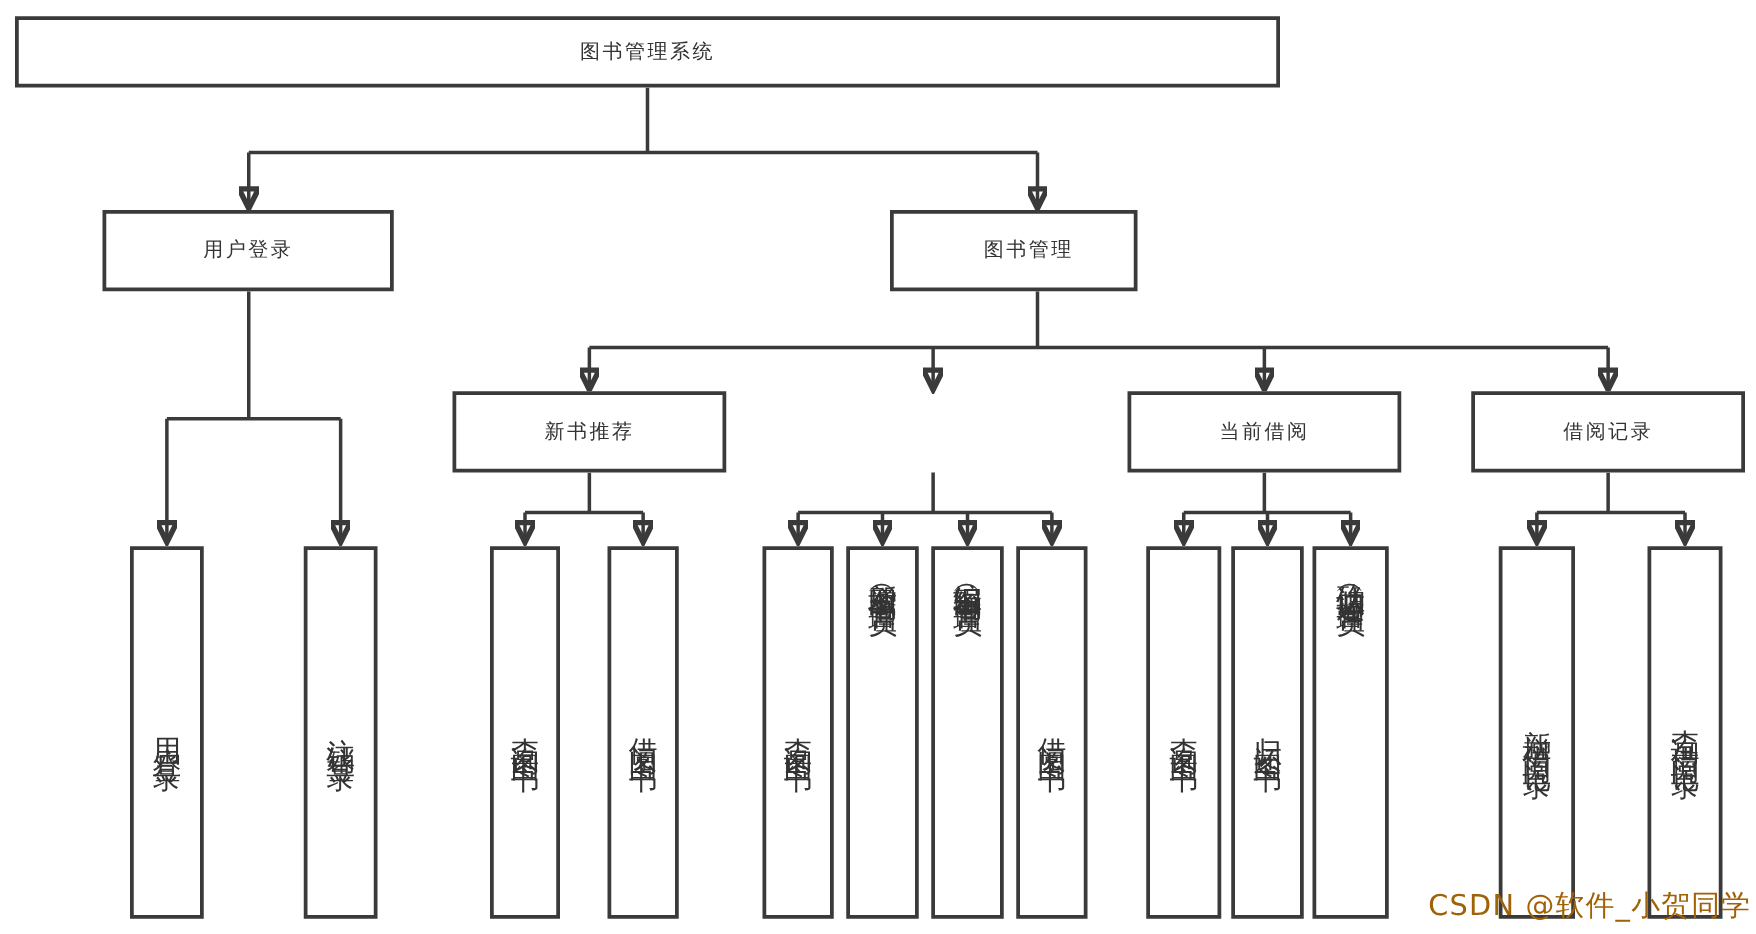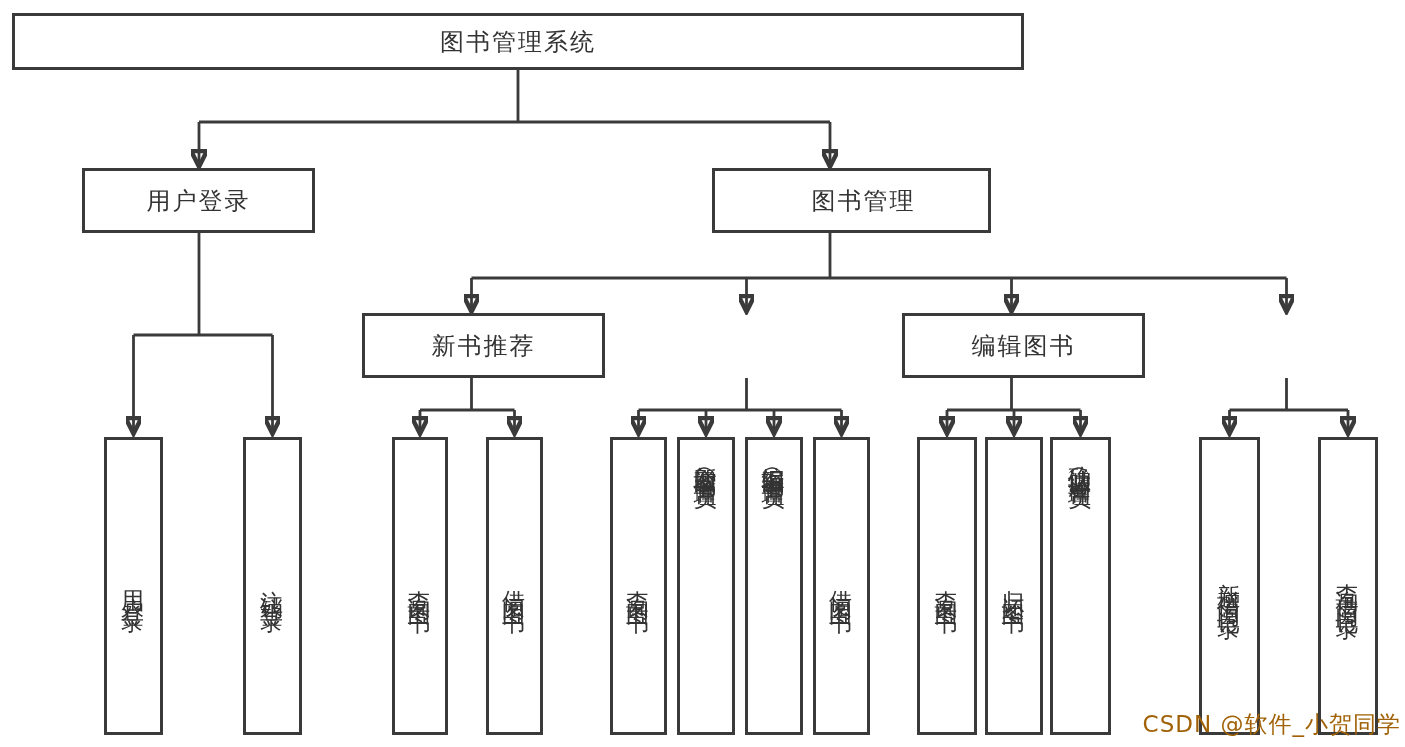--- a/index.html
+++ b/index.html
@@ -30,28 +30,28 @@
   .node {
     position: absolute;
     box-sizing: border-box;
     background: #ffffff;
     border: 3px solid #3a3a3a;
     color: #333333;
     display: flex;
     align-items: center;
     justify-content: center;
     z-index: 2;
-    font-size: 24px;
+    font-size: 16px;
     letter-spacing: 2px;
     text-align: center;
   }
   .node.root   { left: 12px;  top: 13px;  width: 1012px; height: 57px; }
   .node.lvl2a  { left: 82px;  top: 168px; width: 233px;  height: 65px; }
-  .node.lvl2b  { left: 712px; top: 168px; width: 279px;  height: 65px; padding-left: 24px; }
-  .node.lvl3   { top: 313px;  width: 243px; height: 65px; font-family: Liberation Mono, monospace; }
+  .node.lvl2b  { left: 712px; top: 168px; width: 198px;  height: 65px; padding-left: 24px; }
+  .node.lvl3   { top: 313px;  width: 219px; height: 65px; font-family: Liberation Mono, monospace; }
   .node.l3a { left: 362px; }
   .node.l3b { left: 637px; }
   .node.l3c { left: 902px; }
   .node.l3d { left: 1177px; }
   .node.leaf {
     top: 437px;
     height: 298px;
     writing-mode: vertical-rl;
     font-size: 23px;
     letter-spacing: 7px;
@@ -144,21 +144,22 @@
       <path d="M1348 410 V433" marker-end="url(#arrow)"></path>
     </g>
   </svg>
 
   <div class="node root">图书管理系统</div>
 
   <div class="node lvl2a">用户登录</div>
   <div class="node lvl2b">图书管理</div>
 
   <div class="node lvl3 l3a">新书推荐</div>
-  <div class="node lvl3 l3c">编辑图书</div>
+  <div class="node lvl3 l3c">当前借阅</div>
+  <div class="node lvl3 l3d">借阅记录</div>
 
   <div class="node leaf lf1">用户登录</div>
   <div class="node leaf lf2">注销登录</div>
 
   <div class="node leaf lf3">查询图书</div>
   <div class="node leaf lf4">借阅图书</div>
 
   <div class="node leaf lf5">查询图书</div>
   <div class="node leaf tall lf6">新增图书（管理员）</div>
   <div class="node leaf tall lf7">编辑图书（管理员）</div>

